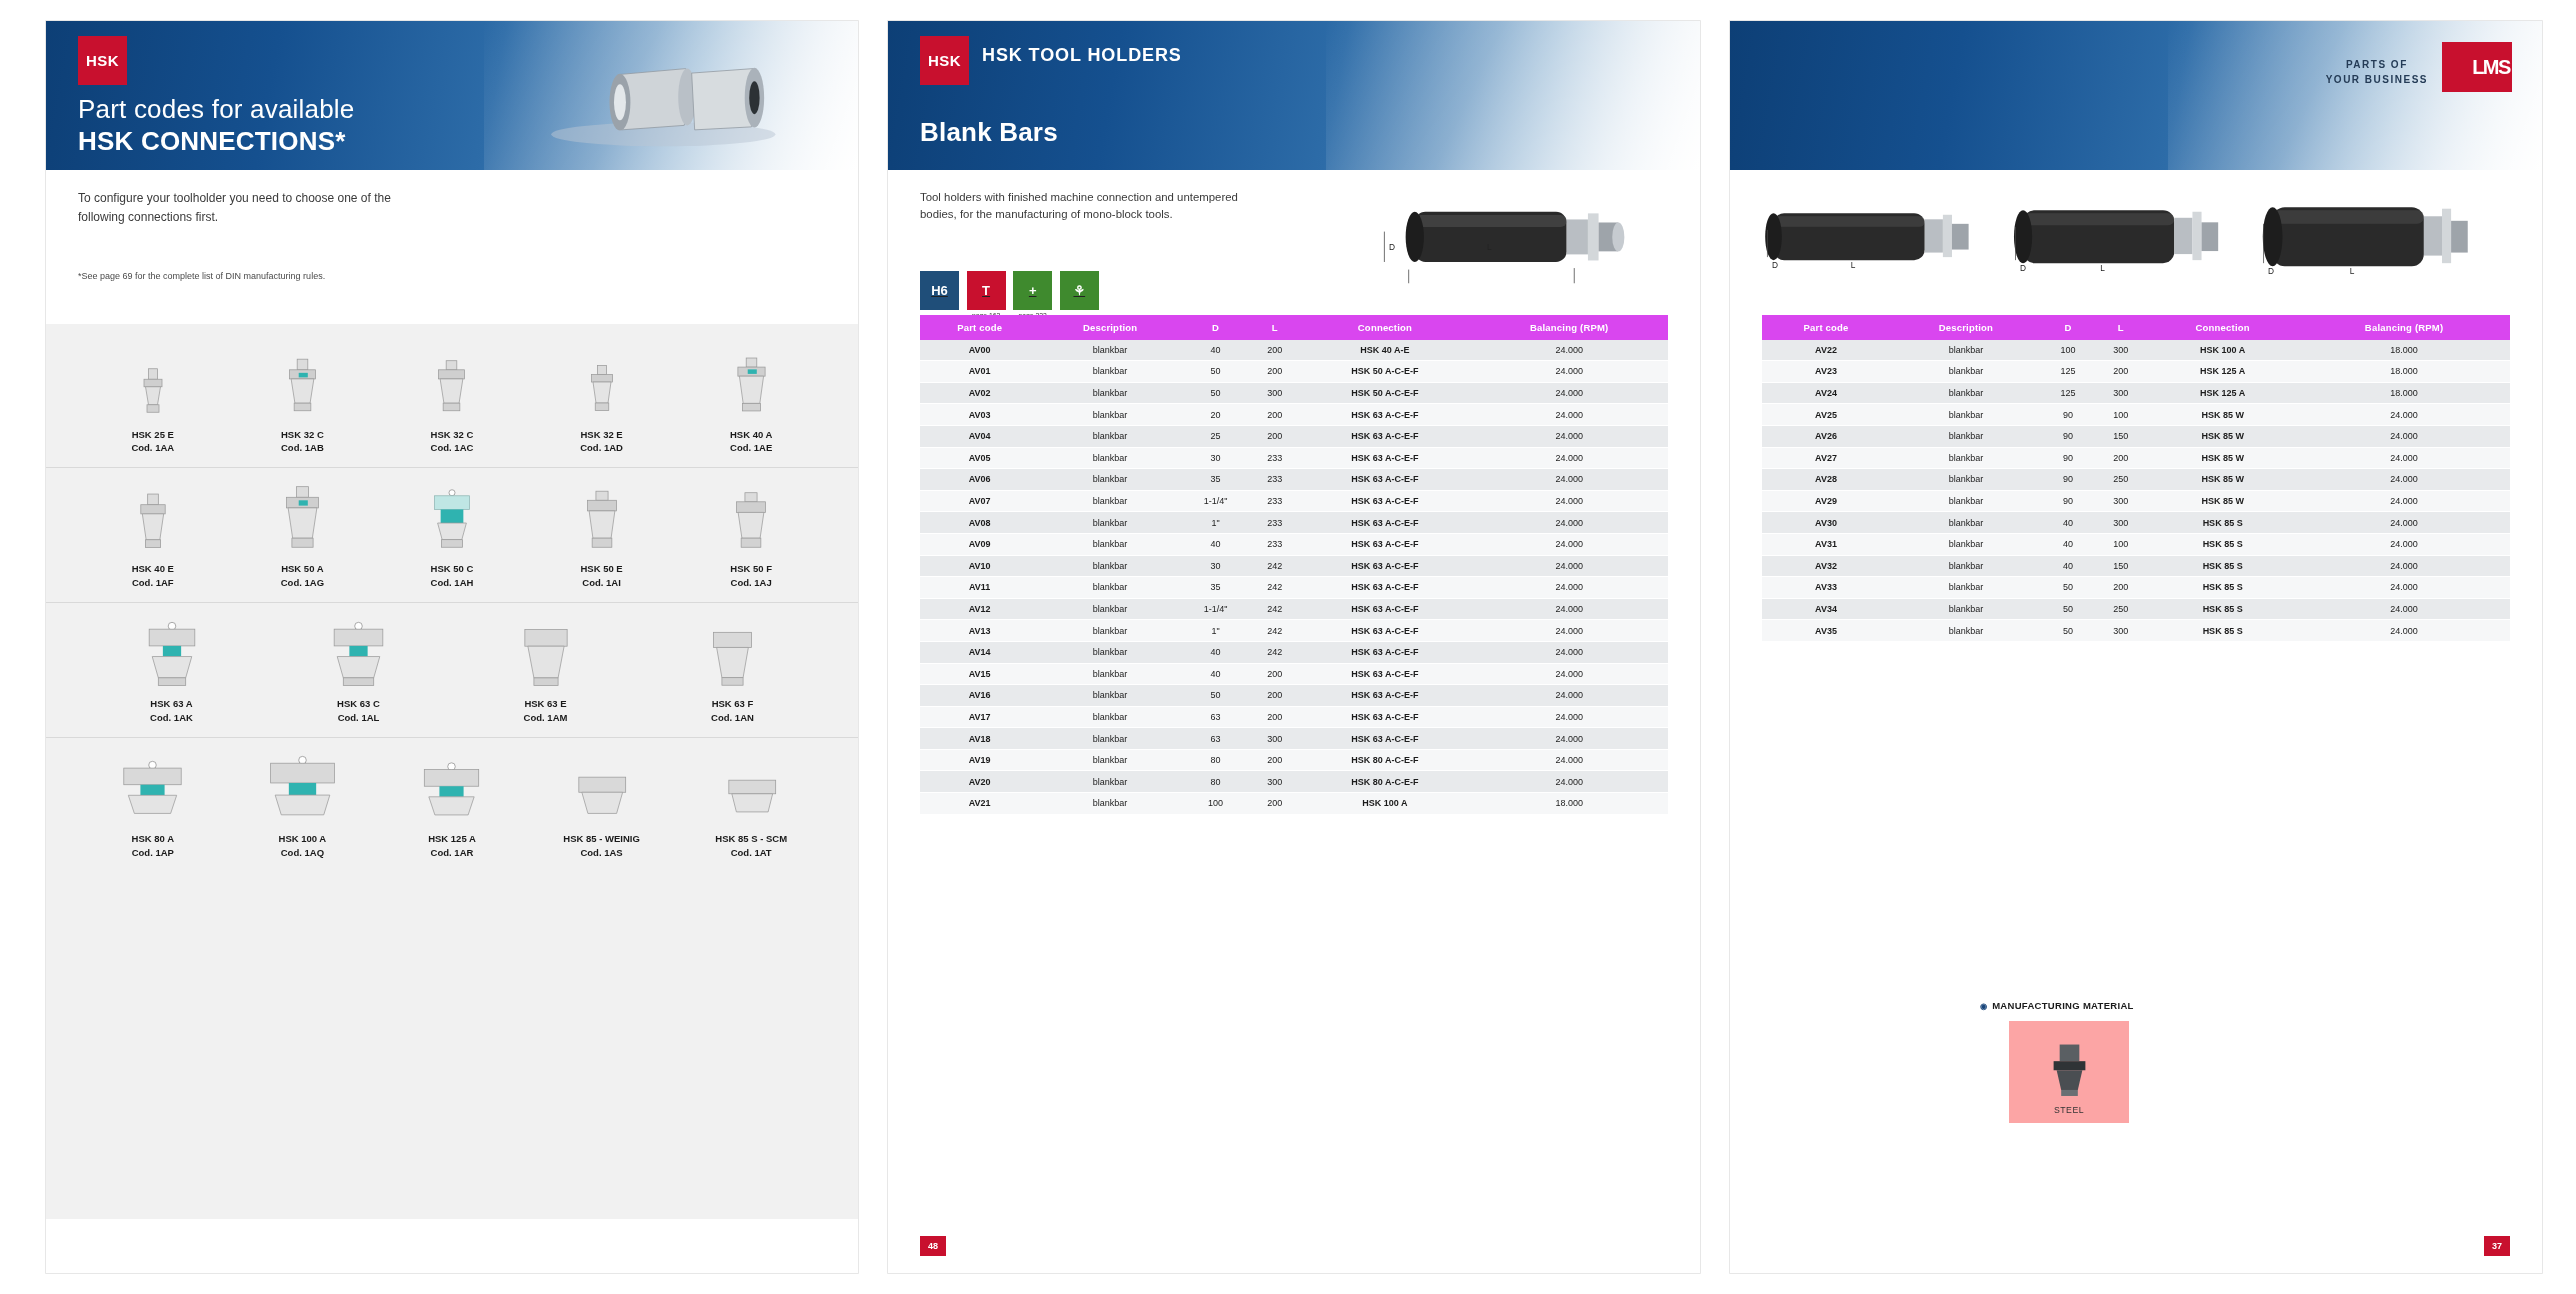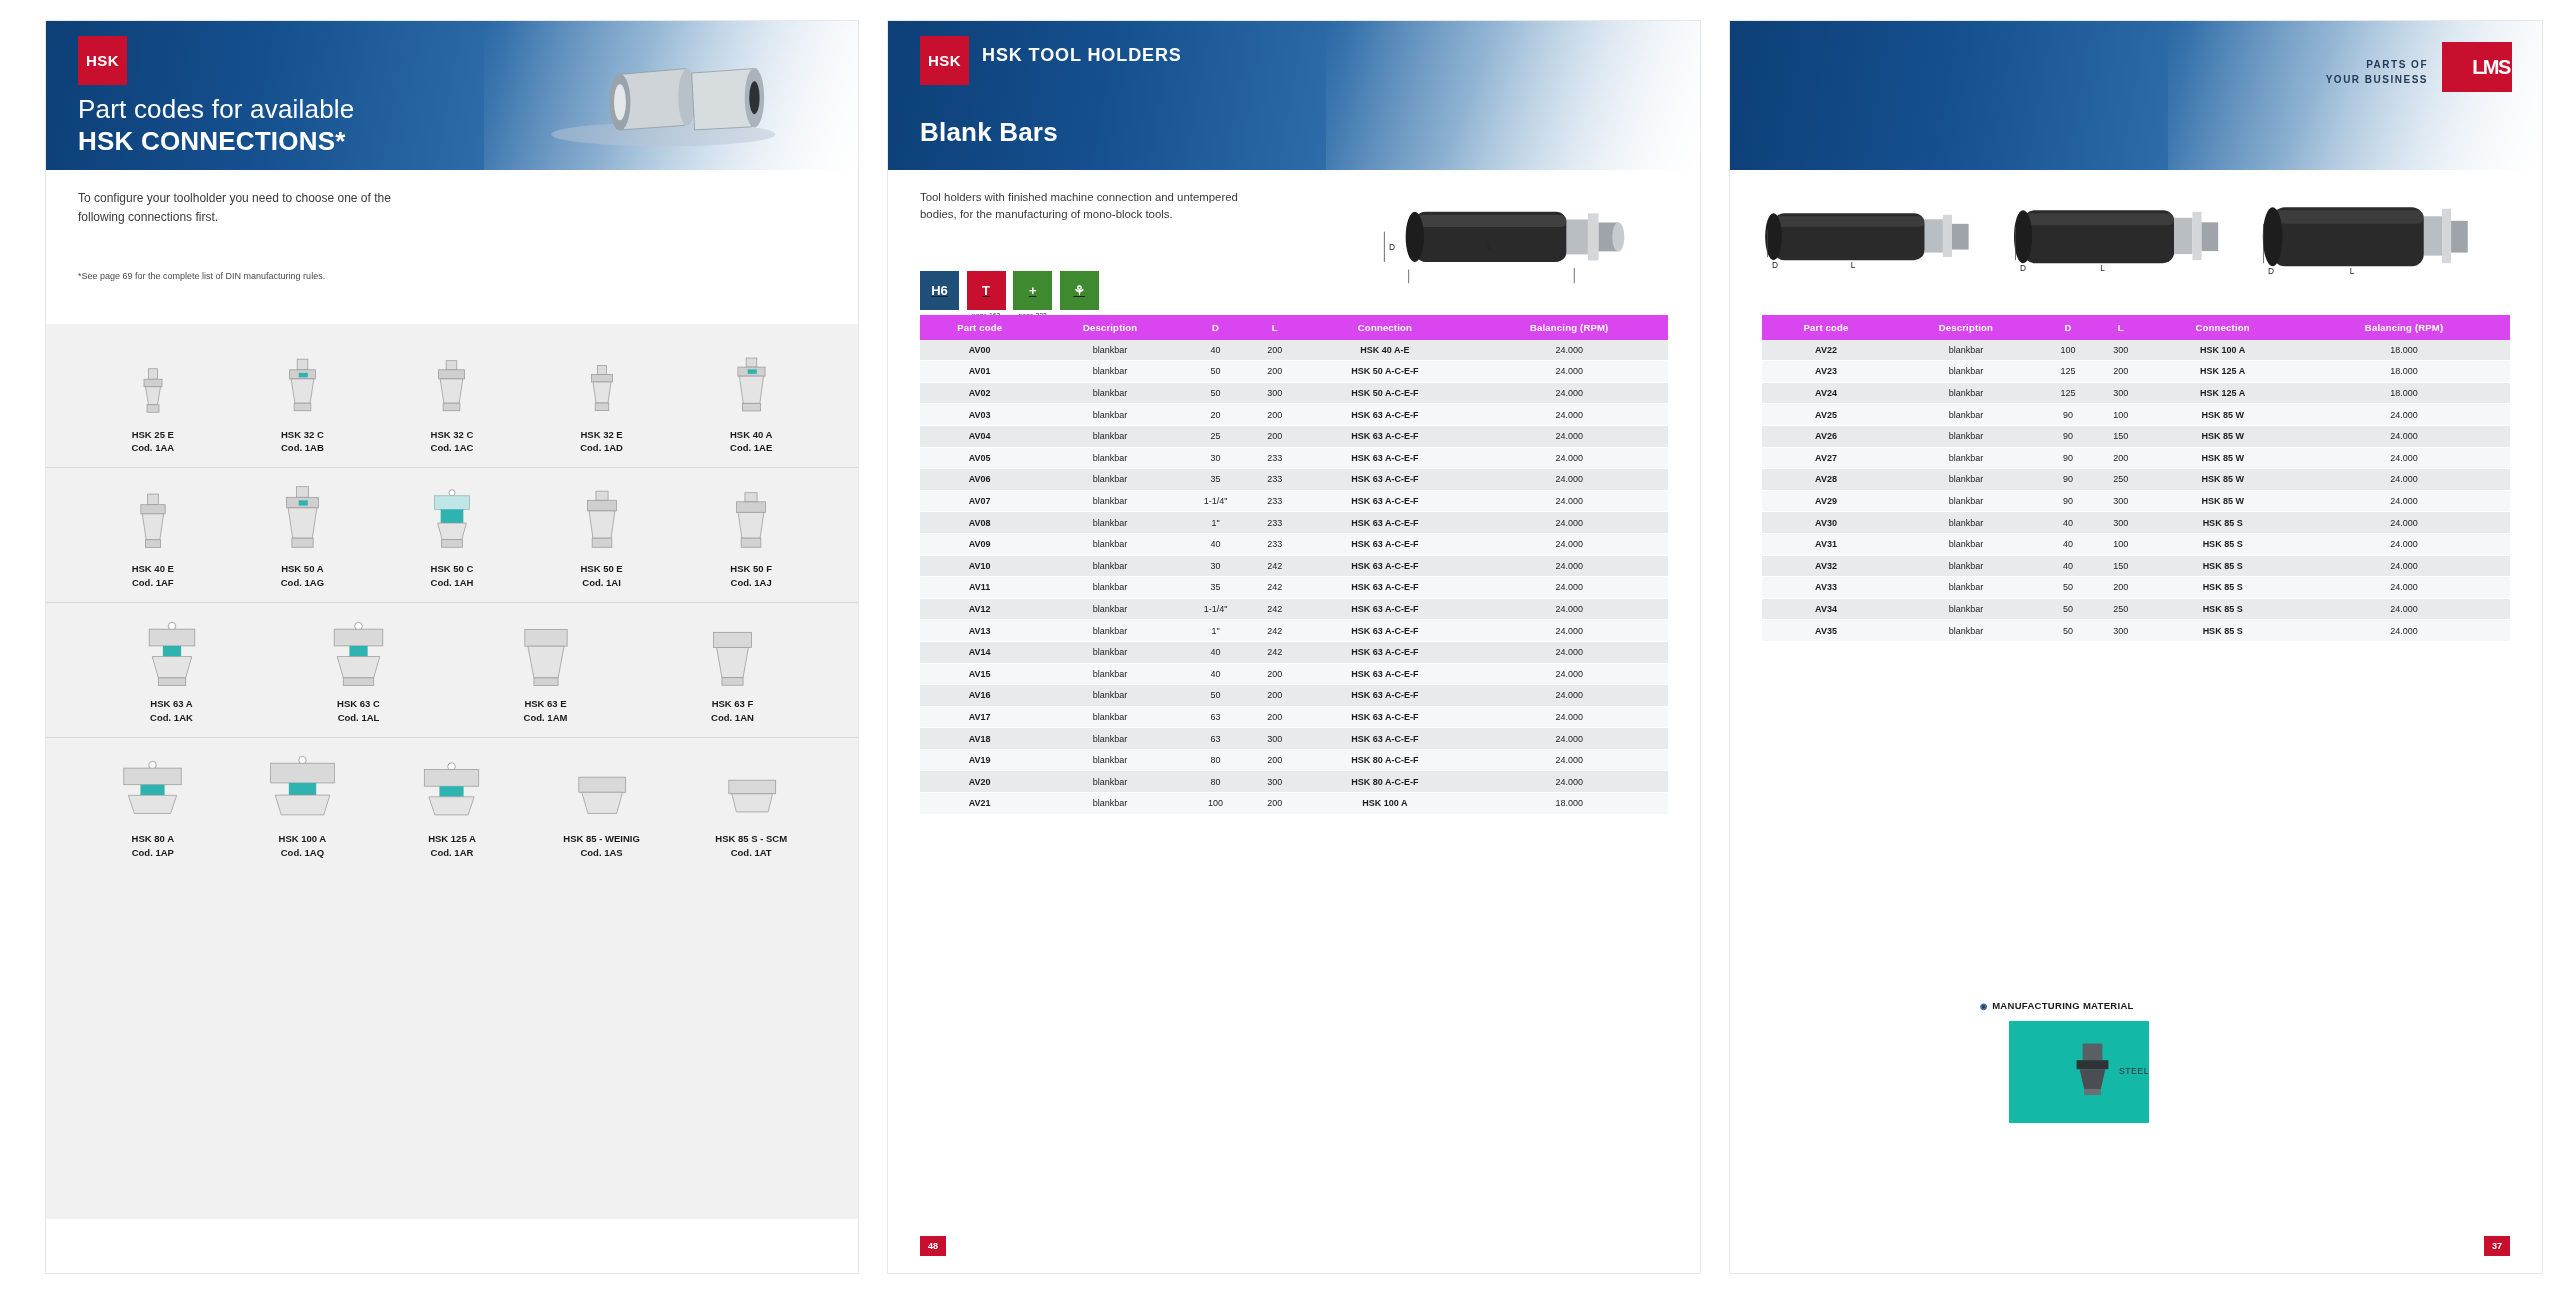--- a/index.html
+++ b/index.html
@@ -47,21 +47,21 @@
     position:absolute; left:32px; top:73px;
     color:#ffffff; font-size:26px; font-weight:400; line-height:1.22;
     letter-spacing:0.2px;
   }
   .hdr-title .bold { font-weight:600; }
   .hdr-title.mid { top:76px; font-size:26px; font-weight:600;margin-top:20px; }
 
   
   .parts-of {
     position:absolute; right:114px; top:36px;
-    text-align:right; color:#243b56; font-size:10px; letter-spacing:1.5px; line-height:1.5; font-weight:600;
+    text-align:center; color:#243b56; font-size:10px; letter-spacing:1.5px; line-height:1.5; font-weight:600;
   }
   .lms-logo {
     position:absolute; right:30px; top:21px; width:70px; height:50px;
     background:#c8102e; display:flex; align-items:center; justify-content:center;padding-left:28px;
   }
   .lms-glyph { color:#fff; font-size:20px; font-weight:bold; letter-spacing:-1.5px; }
 
   
   .intro {
     position:absolute; left:32px; top:168px; width:357px;
@@ -127,22 +127,22 @@
   td.code { font-weight:700; color:#143c6b; }
   td.conn { font-weight:700; }
 
   
   .mat-title {
     position:absolute; left:250px; top:979px;
     font-size:9.5px; font-weight:700; letter-spacing:0.3px; color:#1b1b1b;
   }
   .mat-title:before { content:"\25C9"; color:#17447a; margin-right:4.6px; font-size:8.3px; }
   .mat-box {
-    position:absolute; left:279px; top:1000px; width:140px; height:102px;
-    background:#14b8a6; display:flex; flex-direction:row; align-items:center; justify-content:flex-end;
+    position:absolute; left:279px; top:1000px; width:120px; height:102px;
+    background:#fca5a5; display:flex; flex-direction:column; align-items:center; justify-content:flex-end;
     padding-bottom:7.6px;
   }
   .mat-img { width:53px; height:59px; display:flex; align-items:center; justify-content:center; }
   .mat-cap { font-size:8.7px; color:#333; margin-top:6px; letter-spacing:0.5px; }
 
   
   .pagenum {
     position:absolute; bottom:16.7px; width:26px; height:20px; background:#c8102e;
     color:#fff; font-size:9px; display:flex; align-items:center; justify-content:center; font-weight:700;
   }

